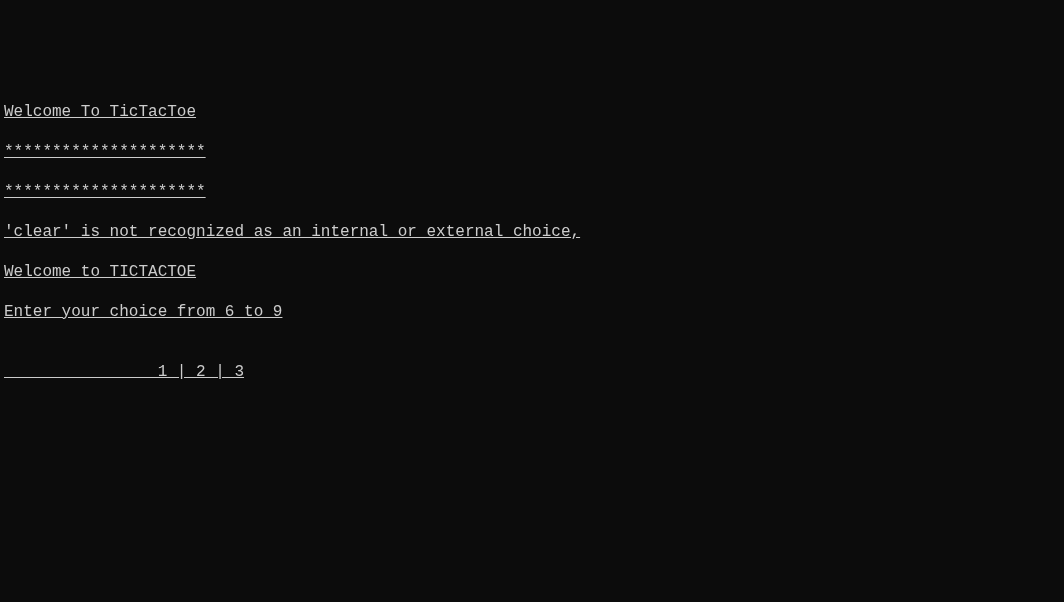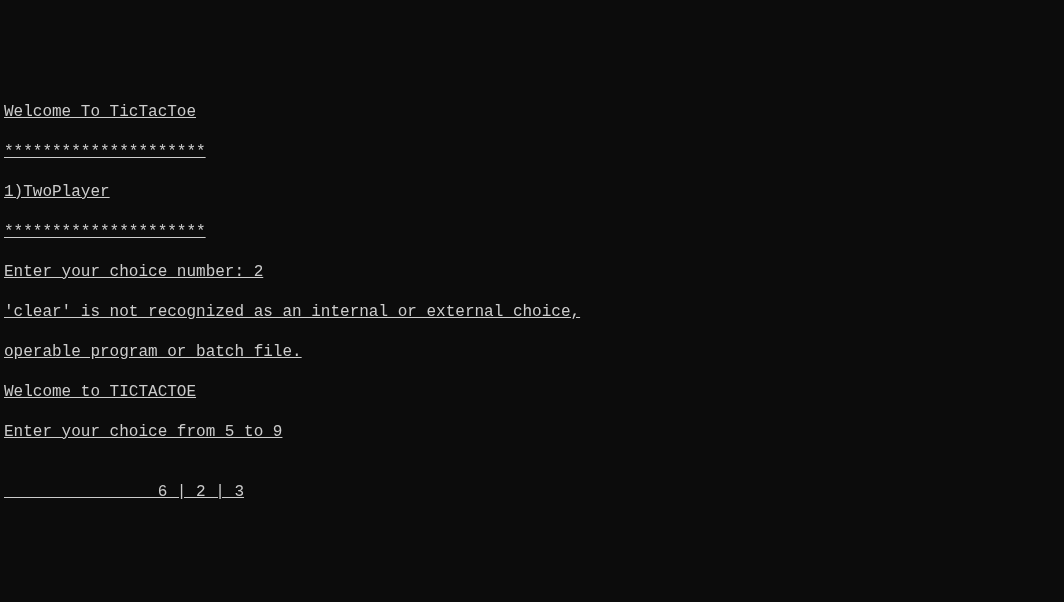--- a/index.html
+++ b/index.html
@@ -29,29 +29,26 @@
     }
   </style>
 </head>
 <body>
 
 
 
 <div class="terminal">
 <span class="line">Welcome To TicTacToe</span>
 <span class="line">*********************</span>
-<span class="line">1)TwoPlayer</span>
 <span class="line">*********************</span>
-<span class="line">Enter your choice number: 2</span>
 <span class="line">'clear' is not recognized as an internal or external choice,</span>
-<span class="line">operable program or batch file.</span>
 <span class="line">Welcome to TICTACTOE</span>
-<span class="line">Enter your choice from 5 to 9</span>
+<span class="line">Enter your choice from 6 to 9</span>
 <span class="line"></span>
-<span class="line">                6 | 2 | 3</span>
+<span class="line">                1 | 2 | 3</span>
 
 
 
 
 <span class="line"></span>
 
 
 
 
 

